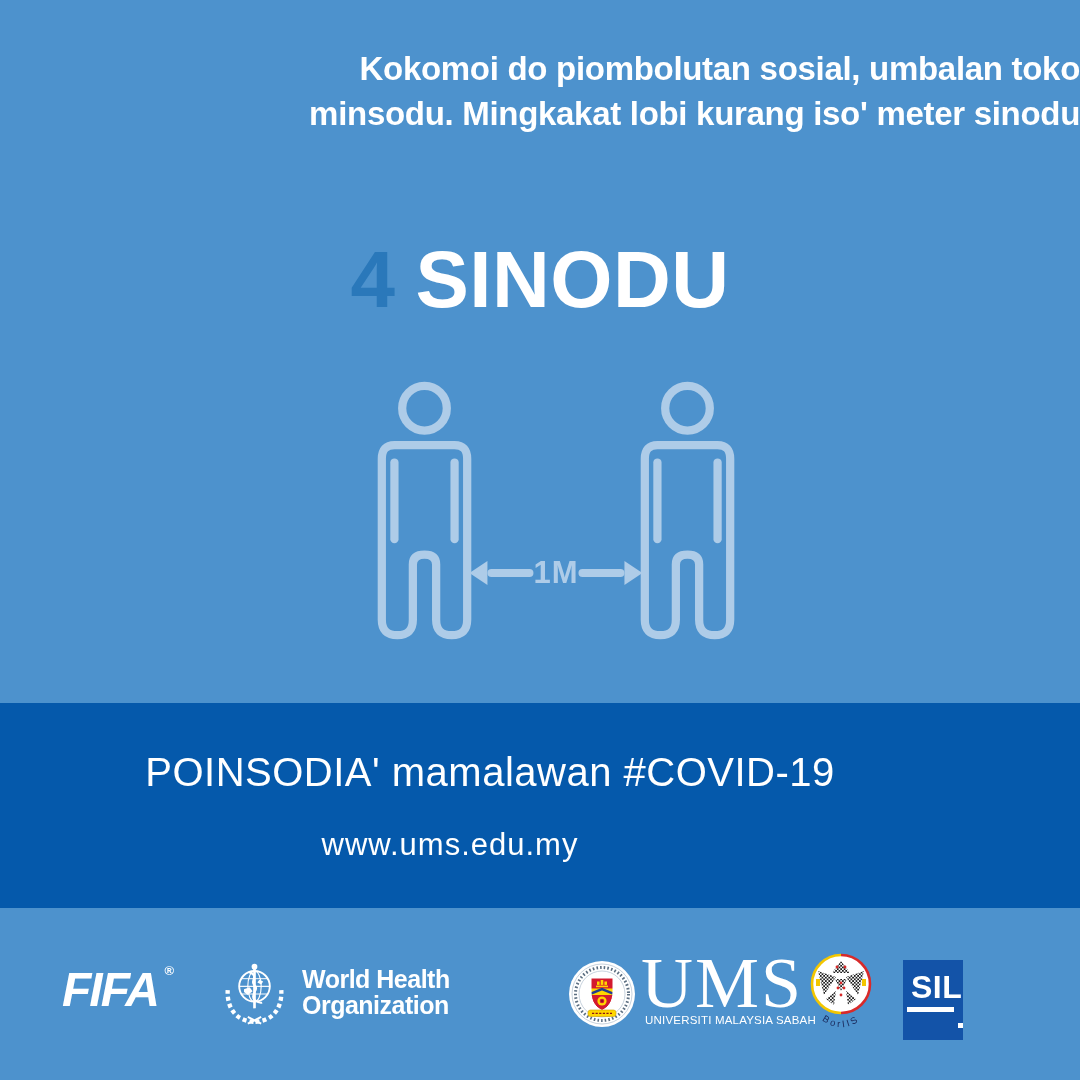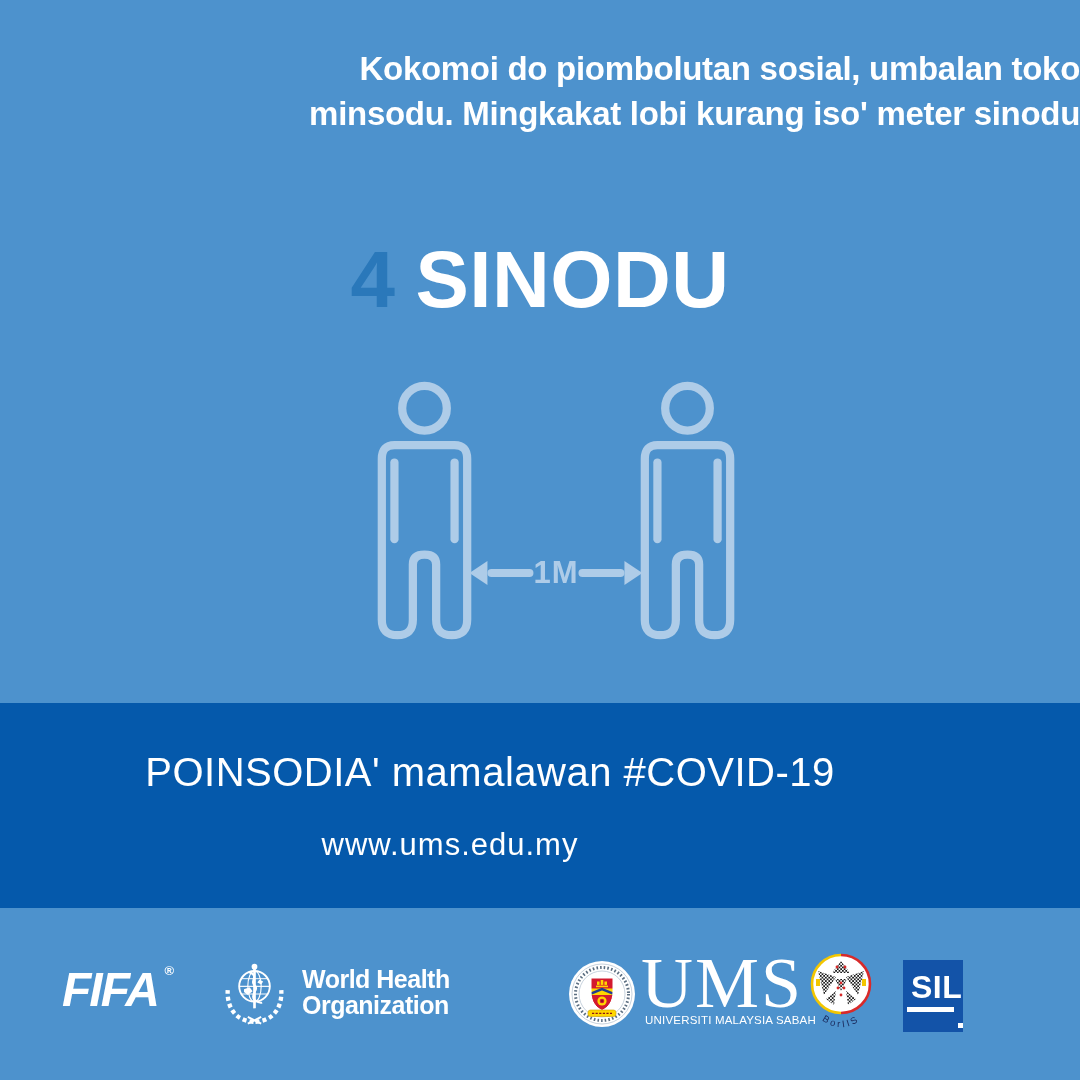--- a/index.html
+++ b/index.html
@@ -48,21 +48,21 @@
   .who{position:absolute;left:221px;top:959px;}
   .who-text{position:absolute;left:302px;top:966px;color:#fff;font-size:25px;
             font-weight:700;line-height:26px;letter-spacing:-0.5px;}
   .ums-crest{position:absolute;left:569px;top:961px;}
   .ums-acronym{position:absolute;left:641px;top:950px;color:#fff;
                font-family:"Liberation Serif",serif;font-size:72px;font-weight:400;
                letter-spacing:2px;line-height:66px;}
   .ums-subtitle{position:absolute;left:645px;top:1014px;color:#fff;font-size:11.5px;
                 font-weight:400;letter-spacing:0.2px;white-space:nowrap;}
   .boriis{position:absolute;left:808px;top:953px;}
-  .sil-box{position:absolute;left:903px;top:960px;width:60px;height:72px;background:var(--sil,#1353a8);}
+  .sil-box{position:absolute;left:903px;top:960px;width:60px;height:80px;background:var(--sil,#1353a8);}
   .sil-label{position:absolute;left:8px;top:11px;color:#fff;font-size:32px;font-weight:700;
              letter-spacing:0.5px;line-height:1;}
   .sil-bar{position:absolute;left:4px;top:47px;width:47px;height:5px;background:#fff;}
   .sil-dot{position:absolute;left:55px;top:63px;width:5px;height:5px;background:#fff;}
 </style>
 </head>
 <body>
 
 <div class="poster">
 

